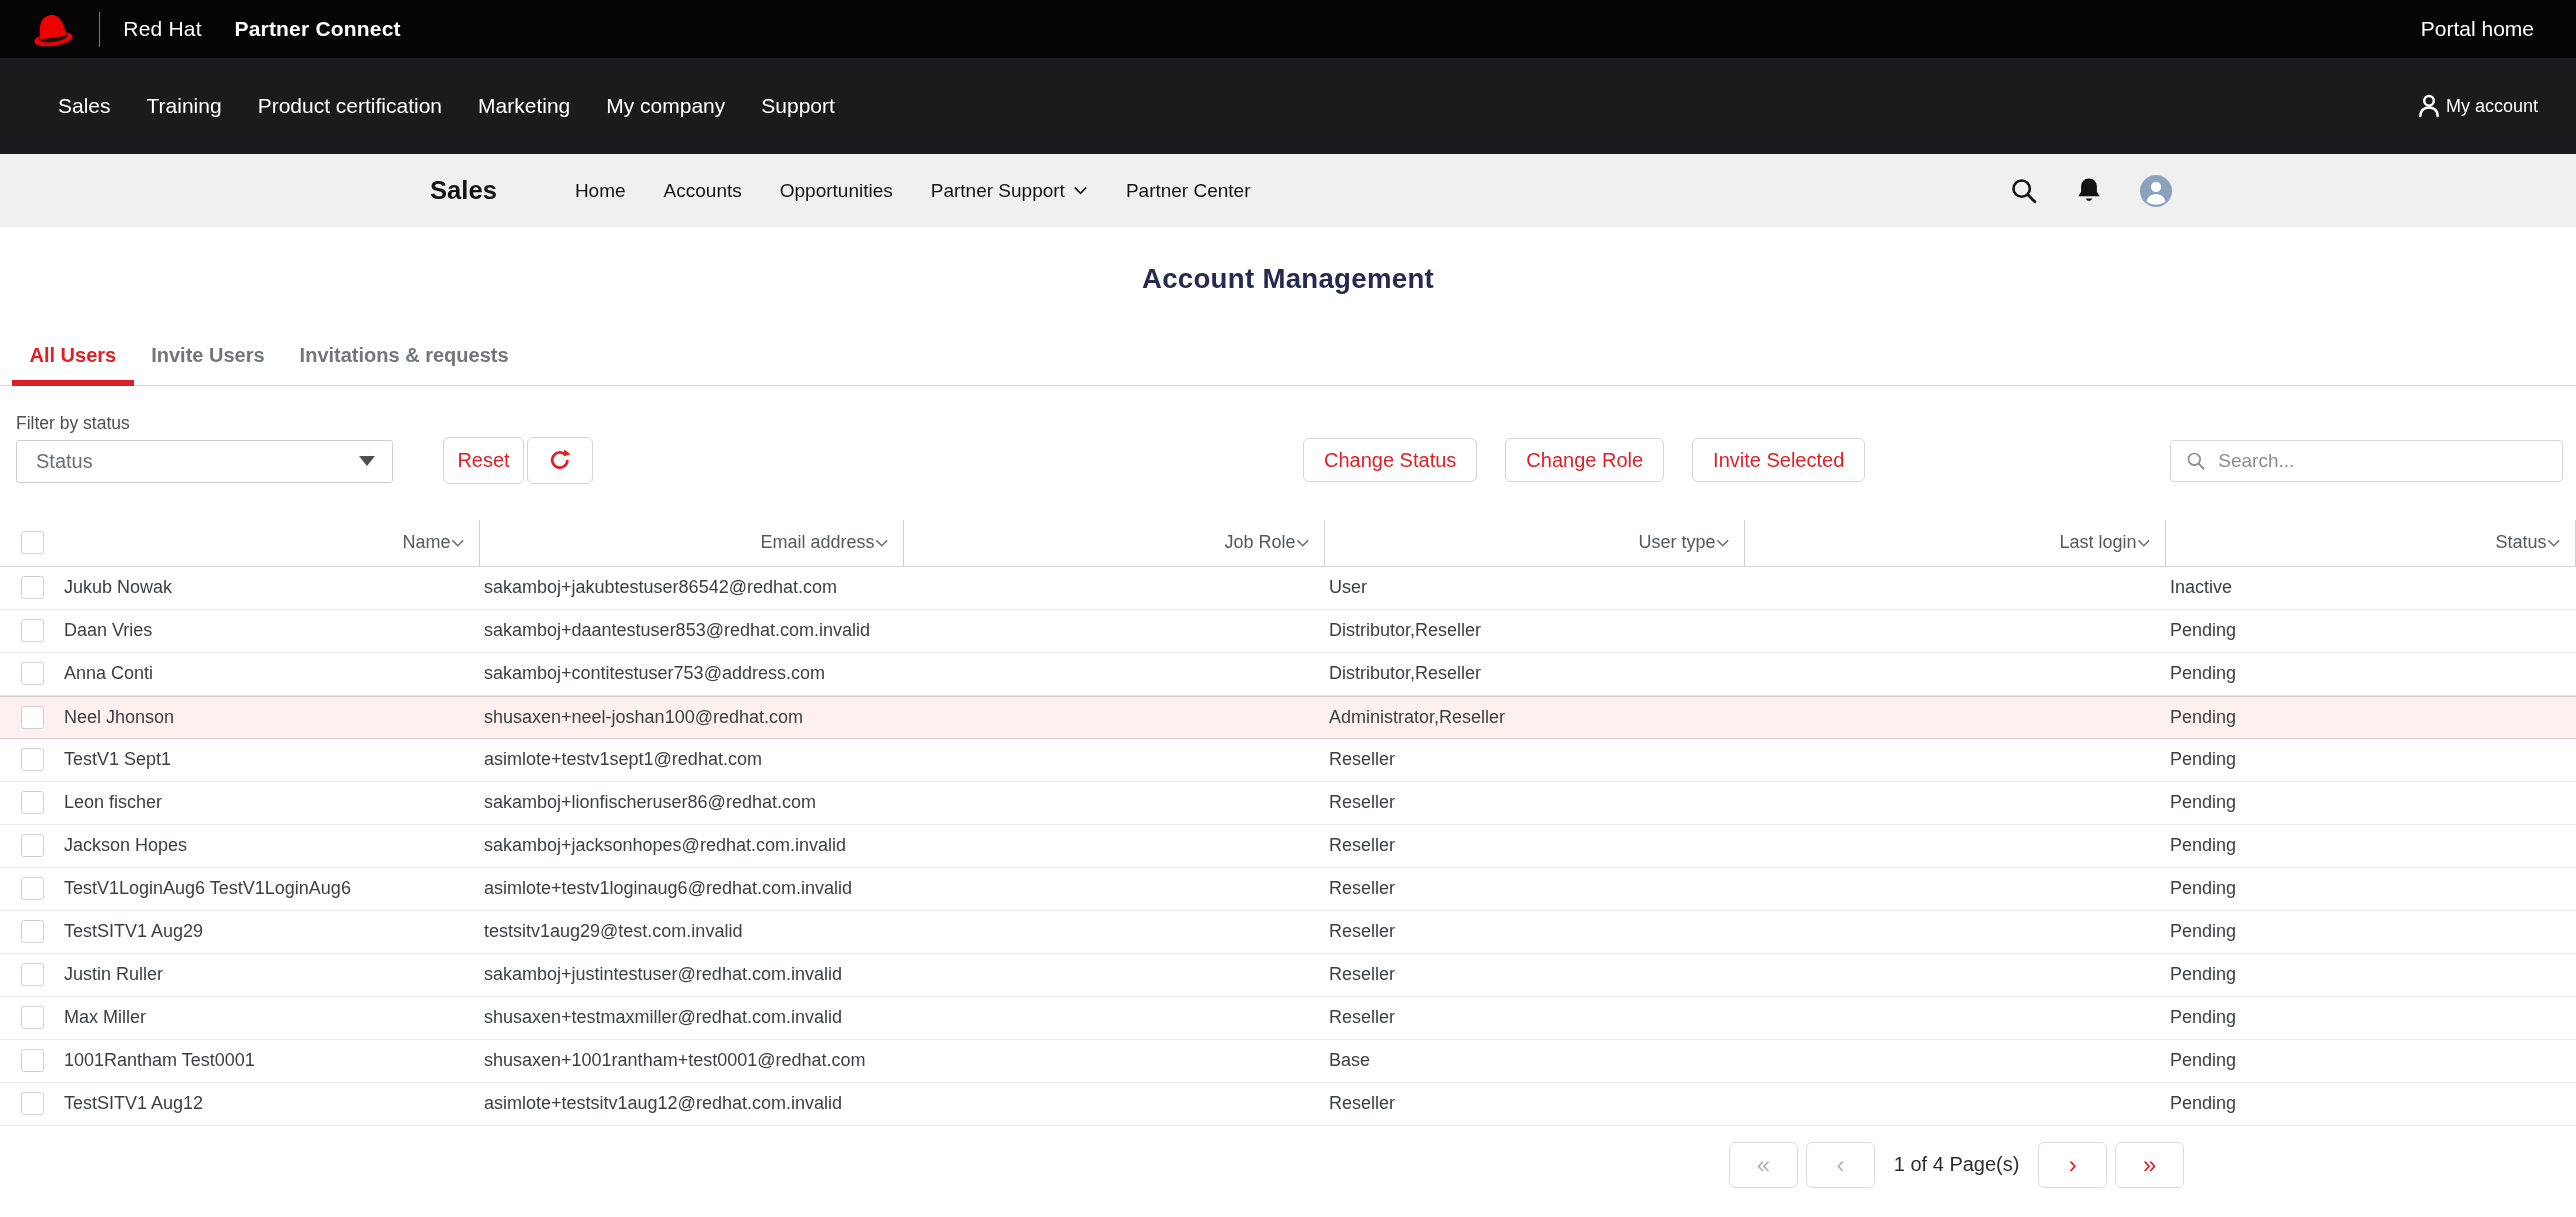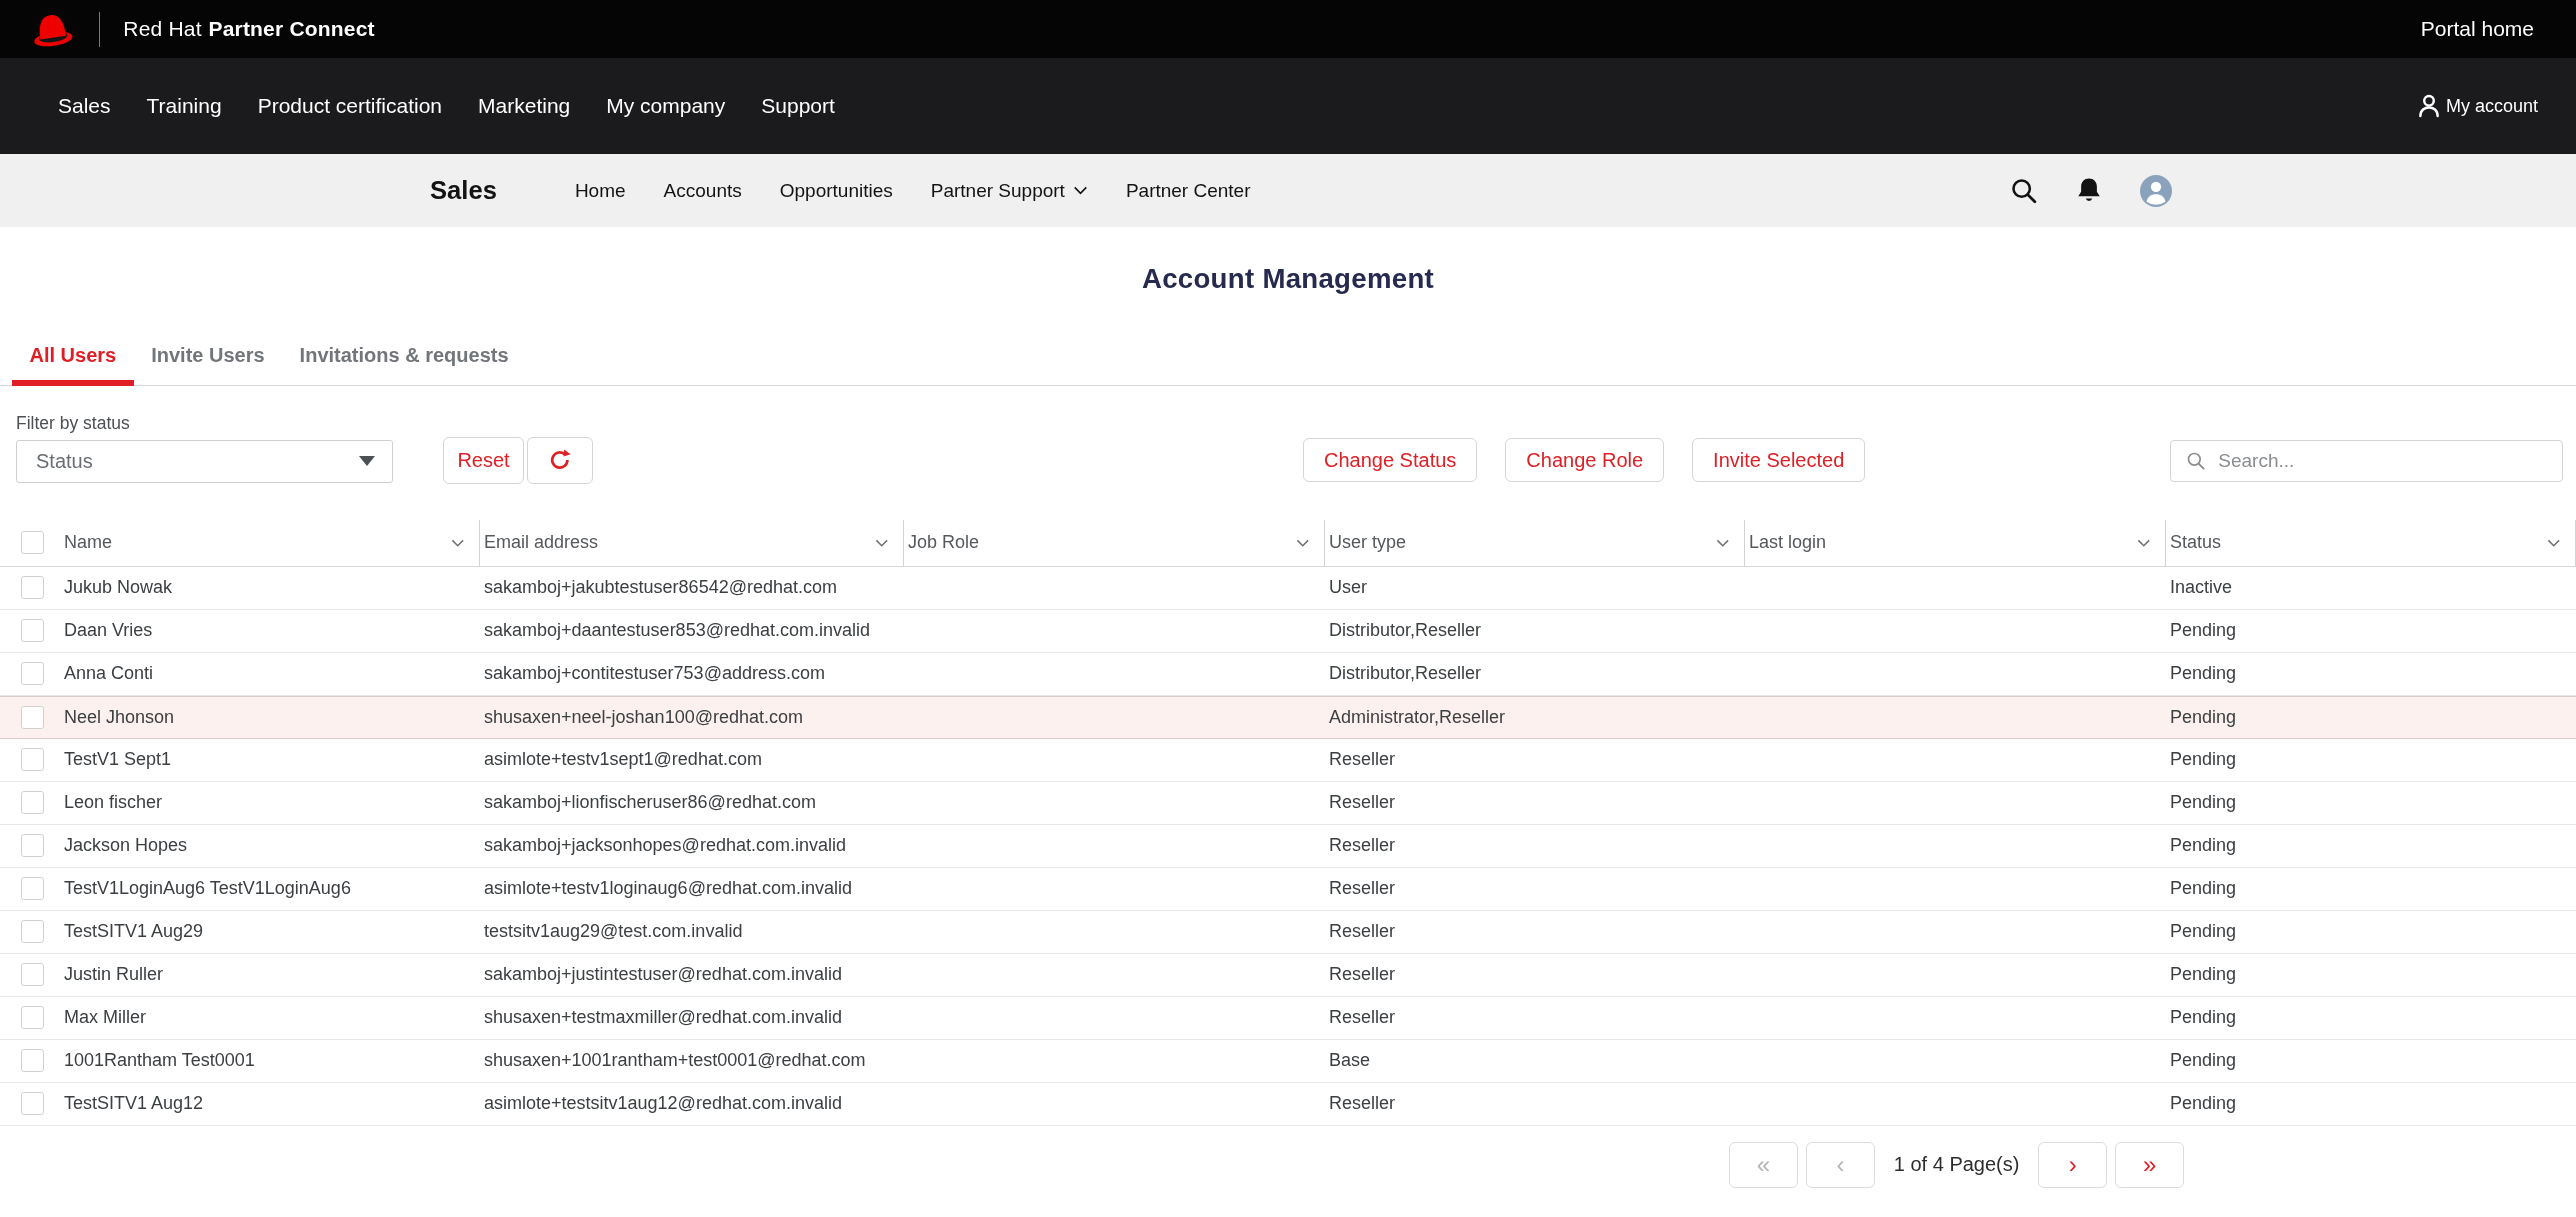--- a/index.html
+++ b/index.html
@@ -13,21 +13,21 @@
 
   
   .topbar {
     height:58px; background:#050505; display:flex; align-items:center;
     padding:0 42px 0 28px; color:#fff;
   }
   .logo-wrap { display:flex; align-items:center; }
   .tb-div { width:1.3px; height:35px; background:#7a7a7a; margin:0 23px 0 23px; }
   .brand { font-size:21px; letter-spacing:0.2px; white-space:nowrap; }
   .brand .pfx { font-weight:400; margin-right:6.7px; }
-  .brand b { font-weight:700; }
+  .brand b { font-weight:700;margin-left:26px; }
   .portal { margin-left:auto; font-size:21px; color:#fff; }
 
   
   .mainnav {
     height:96px; background:#1b1b1d; display:flex; align-items:center;
     padding:0 38px 0 58px;
   }
   .mn-items { display:flex; gap:36px; align-items:center; }
   .mn-link { color:#fff; font-size:21px; white-space:nowrap; cursor:pointer; }
   .my-account {
@@ -92,21 +92,21 @@
 
   
   .tbl { margin-top:20px; }
   .thead, .trow {
     display:grid;
     grid-template-columns:44px 420px 424px 421px 420px 421px auto;
     padding-left:16px; align-items:center;
   }
   .thead { height:47px; border-bottom:1.3px solid #d7d7d7; }
   .th {
-    display:flex; justify-content:space-between; align-items:center; height:100%;
+    display:flex; justify-content:flex-end; align-items:center; height:100%;
     border-right:0.7px solid #d2d2d2; padding:0 15px 0 4px;
     font-size:18px; color:#55585c; cursor:pointer;
   }
   .cb-cell { display:flex; align-items:center; height:100%; }
   .cbx { width:23px; height:23px; border:1.3px solid #d0d0d0; border-radius:2.7px; background:#fff; margin-left:5.4px; cursor:pointer; flex:0 0 auto; }
   .trow { height:43px; border-bottom:0.7px solid #e8e8e8; font-size:18px; color:#3c4043; }
   .trow.hl { background:#fcf1ee; border-top:0.7px solid #d8cdca; border-bottom:0.7px solid #d8cdca; }
   .td { padding-left:4px; white-space:nowrap; overflow:hidden; }
 
   

